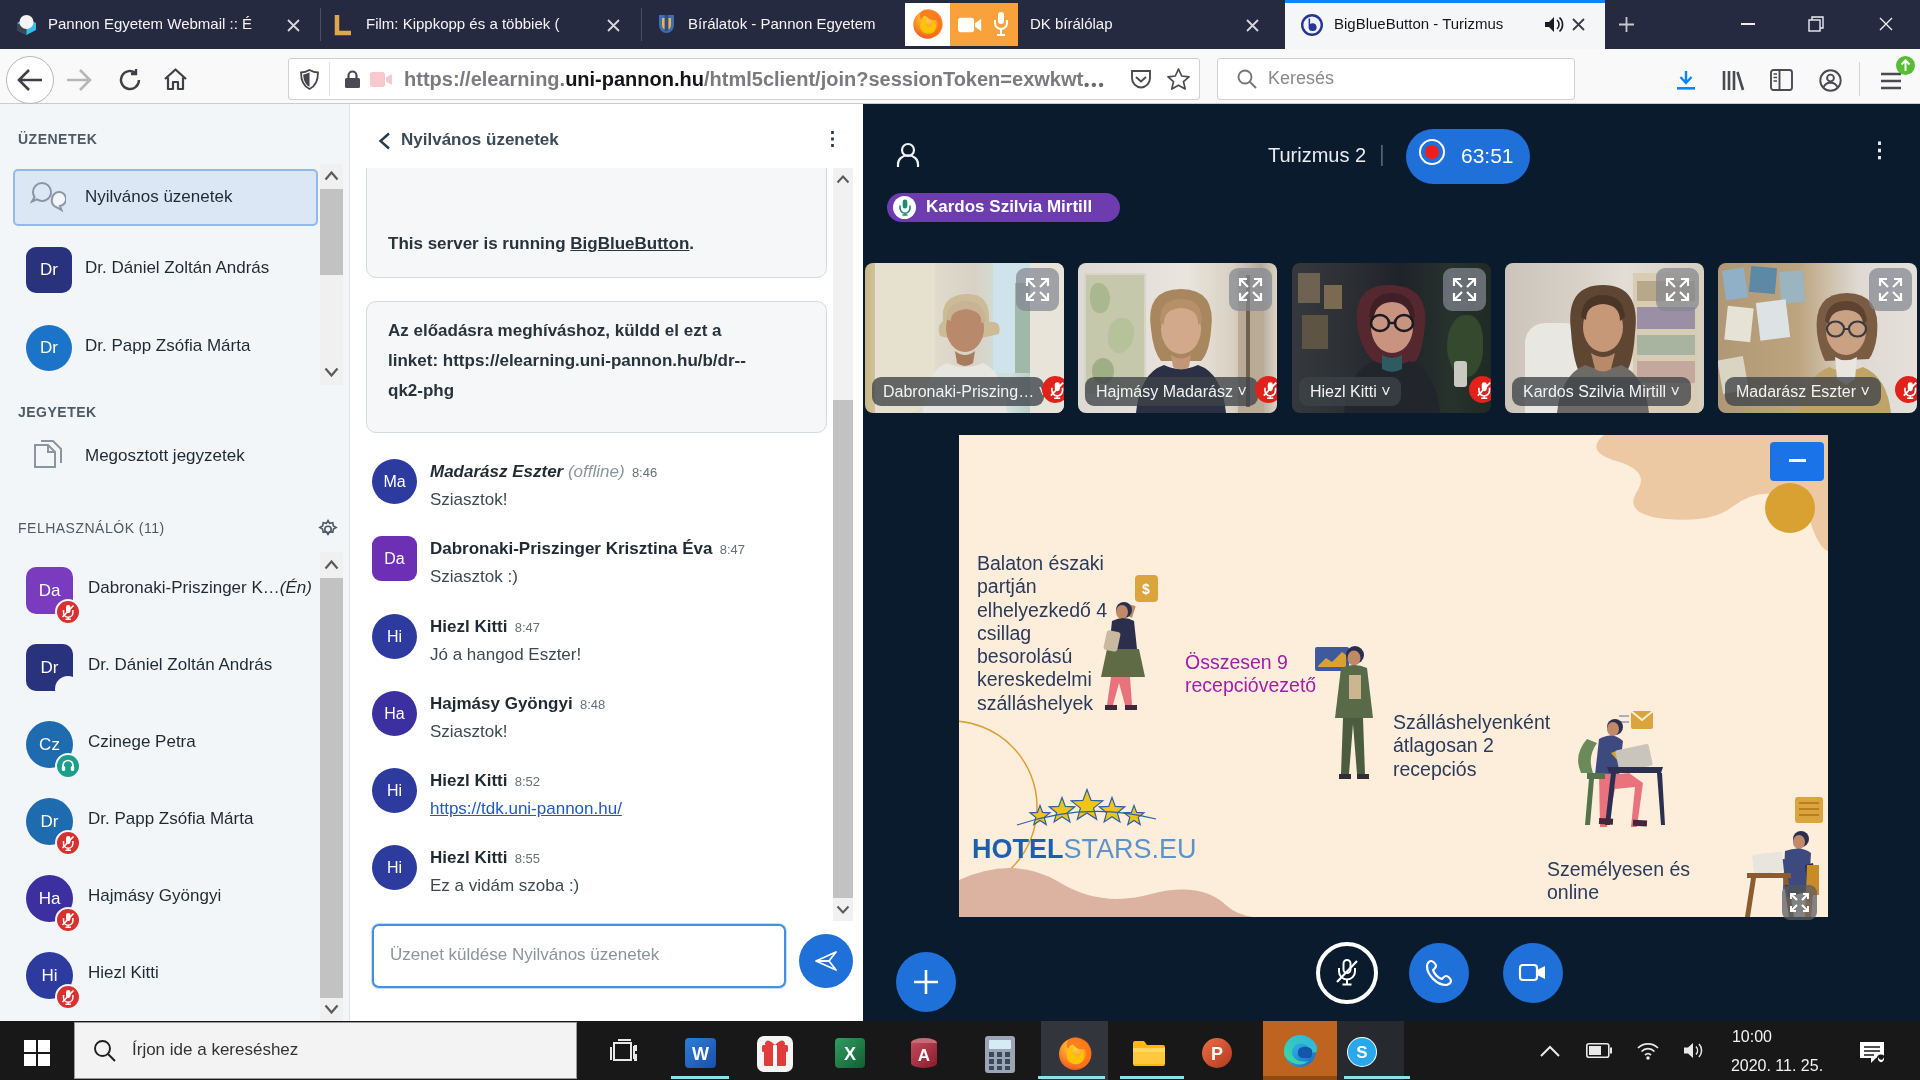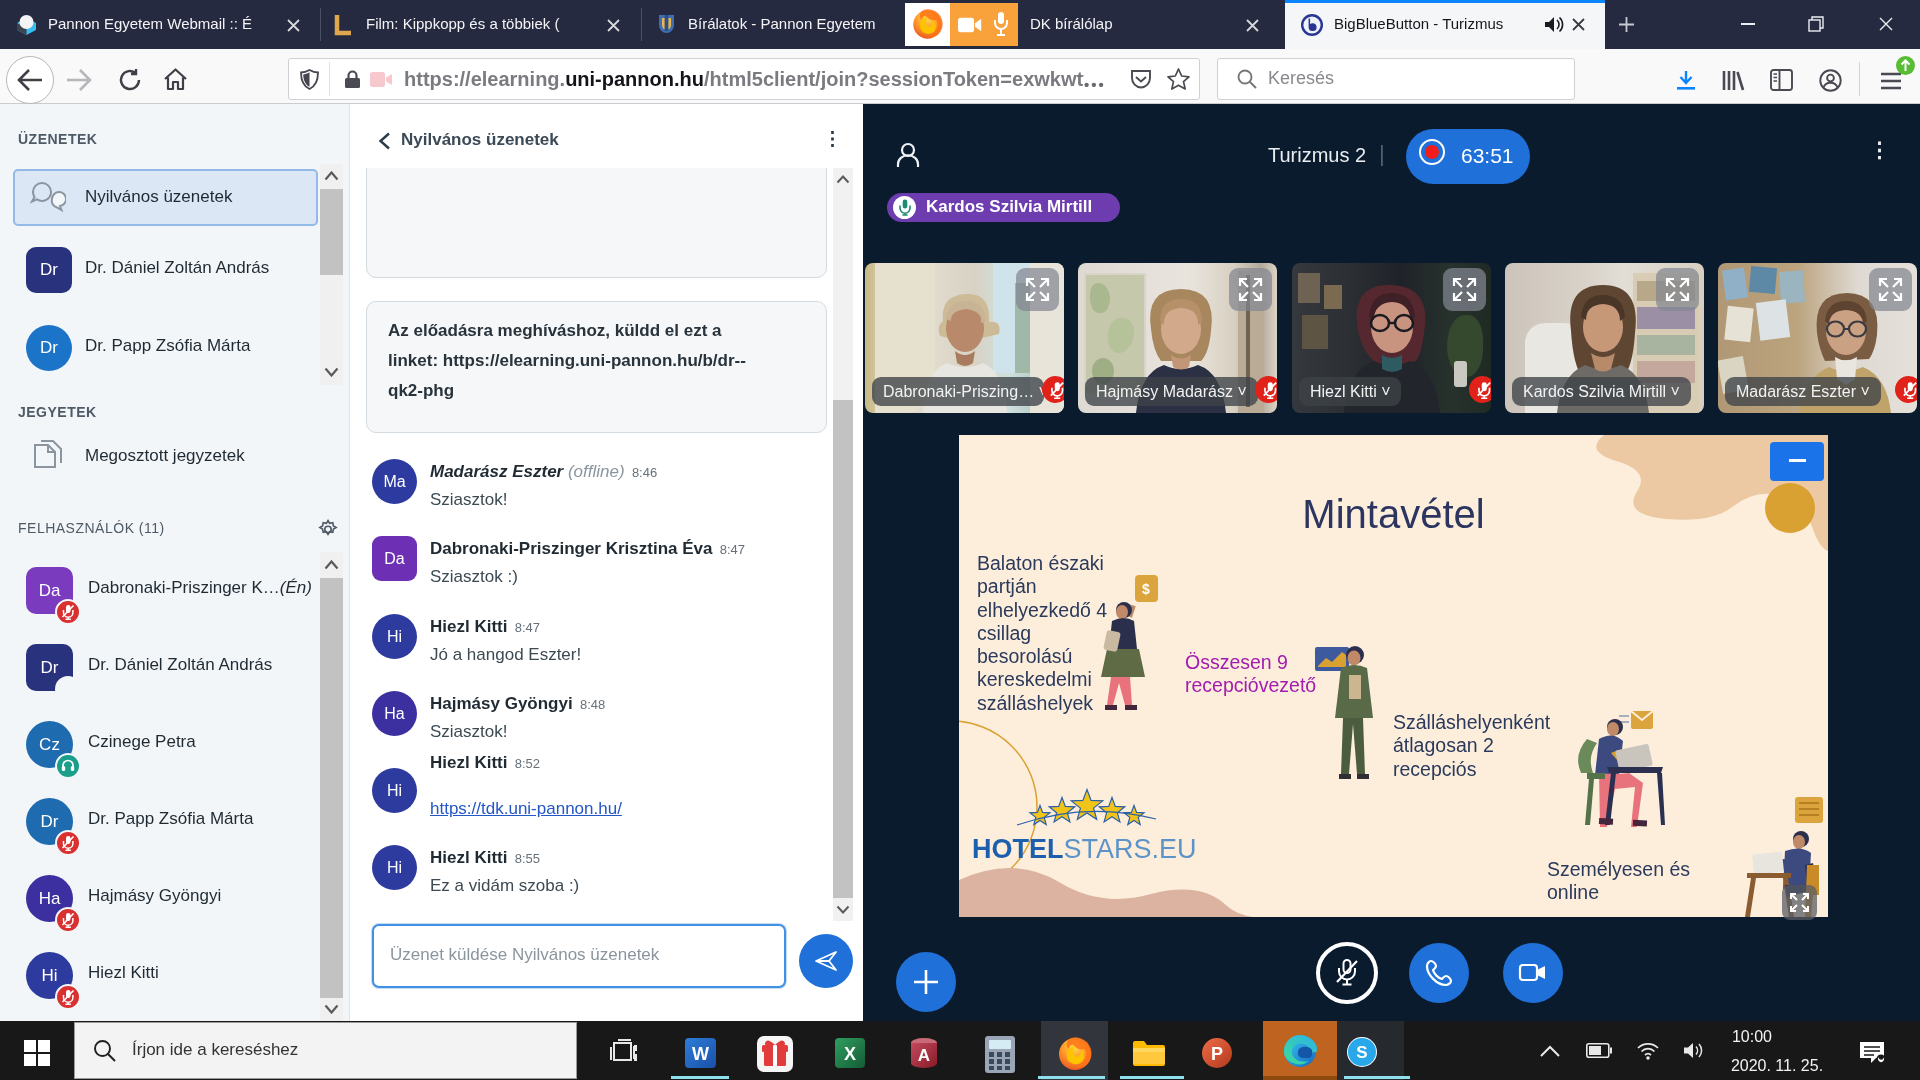--- a/index.html
+++ b/index.html
@@ -274,41 +274,42 @@
 <div class="abs" style="left:349px;top:104px;width:1px;height:917px;background:#e1e5e9;"></div>
 <div class="abs" style="left:350px;top:104px;width:513px;height:917px;background:#fff;"></div>
 <svg class="abs" style="left:378px;top:132px;" width="13" height="18" viewBox="0 0 13 18">
       <path d="M11 1.5 L2.5 9 L11 16.5" stroke="#2a3a46" stroke-width="2.4" fill="none"></path>
     </svg>
 <div class="abs" style="left:401px;top:130px;font-size:17px;font-weight:bold;color:#3c4a56;">Nyilvános üzenetek</div>
 <div class="abs" style="left:823px;top:127px;color:#2a3a46;font-size:19px;font-weight:bold;letter-spacing:0;">⋮</div>
 
 <div class="abs" style="left:350px;top:168px;width:500px;height:853px;overflow:hidden;">
   <div class="abs" style="left:16px;top:-90px;width:461px;height:200px;background:#f5f7f9;border:1px solid #d4dbe0;border-radius:10px;box-sizing:border-box;"></div>
+  <div class="abs" style="left:38px;top:66px;width:420px;font-size:17px;font-weight:bold;color:#28333c;">This server is running <span style="text-decoration:underline;">BigBlueButton</span>.</div>
 
   <div class="abs" style="left:16px;top:133px;width:461px;height:132px;background:#f5f7f9;border:1px solid #d4dbe0;border-radius:10px;box-sizing:border-box;"></div>
   <div class="abs" style="left:38px;top:148px;width:440px;font-size:17px;font-weight:bold;color:#28333c;line-height:30px;">Az előadásra meghíváshoz, küldd el ezt a<br>linket: https://elearning.uni-pannon.hu/b/dr--<br>qk2-phg</div>
   <div class="abs" style="left:22px;top:291px;width:45px;height:45px;border-radius:50%;background:#2d3aa0;color:#fff;font-size:16px;text-align:center;line-height:45px;">Ma</div>
   <div class="abs" style="left:80px;top:294px;font-size:17px;color:#1f2a33;"><b><i>Madarász Eszter</i></b><i style="color:#8b959e;"> (offline)</i><span style="font-size:13px;color:#67717a;">&nbsp;&nbsp;8:46</span></div>
   <div class="abs" style="left:80px;top:322px;font-size:17px;color:#3d4a52;">Sziasztok!</div>
 
   <div class="abs" style="left:22px;top:368px;width:45px;height:45px;border-radius:9px;background:#6d2fb4;color:#fff;font-size:16px;text-align:center;line-height:45px;">Da</div>
   <div class="abs" style="left:80px;top:371px;font-size:17px;color:#1f2a33;"><b>Dabronaki-Priszinger Krisztina Éva</b><span style="font-size:13px;color:#67717a;">&nbsp;&nbsp;8:47</span></div>
   <div class="abs" style="left:80px;top:399px;font-size:17px;color:#3d4a52;">Sziasztok :)</div>
 
   <div class="abs" style="left:22px;top:446px;width:45px;height:45px;border-radius:50%;background:#2d3a9e;color:#fff;font-size:16px;text-align:center;line-height:45px;">Hi</div>
   <div class="abs" style="left:80px;top:449px;font-size:17px;color:#1f2a33;"><b>Hiezl Kitti</b><span style="font-size:13px;color:#67717a;">&nbsp;&nbsp;8:47</span></div>
   <div class="abs" style="left:80px;top:477px;font-size:17px;color:#3d4a52;">Jó a hangod Eszter!</div>
 
   <div class="abs" style="left:22px;top:523px;width:45px;height:45px;border-radius:50%;background:#3c2fa0;color:#fff;font-size:16px;text-align:center;line-height:45px;">Ha</div>
   <div class="abs" style="left:80px;top:526px;font-size:17px;color:#1f2a33;"><b>Hajmásy Gyöngyi</b><span style="font-size:13px;color:#67717a;">&nbsp;&nbsp;8:48</span></div>
   <div class="abs" style="left:80px;top:554px;font-size:17px;color:#3d4a52;">Sziasztok!</div>
 
   <div class="abs" style="left:22px;top:600px;width:45px;height:45px;border-radius:50%;background:#2d3a9e;color:#fff;font-size:16px;text-align:center;line-height:45px;">Hi</div>
-  <div class="abs" style="left:80px;top:585px;font-size:17px;color:#1f2a33;"><b>Hiezl Kitti</b><span style="font-size:13px;color:#67717a;">&nbsp;&nbsp;8:52</span></div>
+  <div class="abs" style="left:80px;top:603px;font-size:17px;color:#1f2a33;"><b>Hiezl Kitti</b><span style="font-size:13px;color:#67717a;">&nbsp;&nbsp;8:52</span></div>
   <div class="abs" style="left:80px;top:631px;font-size:17px;color:#2456c8;text-decoration:underline;">https://tdk.uni-pannon.hu/</div>
 
   <div class="abs" style="left:22px;top:677px;width:45px;height:45px;border-radius:50%;background:#2d3a9e;color:#fff;font-size:16px;text-align:center;line-height:45px;">Hi</div>
   <div class="abs" style="left:80px;top:680px;font-size:17px;color:#1f2a33;"><b>Hiezl Kitti</b><span style="font-size:13px;color:#67717a;">&nbsp;&nbsp;8:55</span></div>
   <div class="abs" style="left:80px;top:708px;font-size:17px;color:#3d4a52;">Ez a vidám szoba :)</div>
 </div>
 
 <div class="abs" style="left:372px;top:924px;width:414px;height:64px;background:#fff;border:2px solid #4090e4;border-radius:7px;box-sizing:border-box;box-shadow:0 0 0 1px #c7dcf5;"></div>
 <div class="abs" style="left:390px;top:945px;font-size:17px;color:#8b959e;">Üzenet küldése Nyilvános üzenetek</div>
 <div class="abs" style="left:799px;top:934px;width:54px;height:54px;border-radius:50%;background:#1f70d8;"></div>
@@ -588,21 +589,20 @@
       <path d="M128.0 354.5 L132.1 365.4 L143.7 365.9 L134.6 373.1 L137.7 384.3 L128.0 377.9 L118.3 384.3 L121.4 373.1 L112.3 365.9 L123.9 365.4 Z" fill="#f0c419" stroke="#2b5fa8" stroke-width="1.2"></path>
       <path d="M103.0 362.5 L106.3 371.4 L115.8 371.8 L108.4 377.8 L110.9 386.9 L103.0 381.7 L95.1 386.9 L97.6 377.8 L90.2 371.8 L99.7 371.4 Z" fill="#f0c419" stroke="#2b5fa8" stroke-width="1.2"></path>
       <path d="M153.0 362.5 L156.3 371.4 L165.8 371.8 L158.4 377.8 L160.9 386.9 L153.0 381.7 L145.1 386.9 L147.6 377.8 L140.2 371.8 L149.7 371.4 Z" fill="#f0c419" stroke="#2b5fa8" stroke-width="1.2"></path>
       <path d="M81.0 370.5 L83.6 377.4 L91.0 377.8 L85.2 382.4 L87.2 389.5 L81.0 385.4 L74.8 389.5 L76.8 382.4 L71.0 377.8 L78.4 377.4 Z" fill="#f0c419" stroke="#2b5fa8" stroke-width="1.2"></path>
       <path d="M175.0 370.5 L177.6 377.4 L185.0 377.8 L179.2 382.4 L181.2 389.5 L175.0 385.4 L168.8 389.5 L170.8 382.4 L165.0 377.8 L172.4 377.4 Z" fill="#f0c419" stroke="#2b5fa8" stroke-width="1.2"></path>
       <path d="M58 390 q70 -24 139 -6" fill="none" stroke="#2b5fa8" stroke-width="1.2"></path>
       <text x="13" y="423" font-size="27" font-weight="bold" fill="#1b5fae" font-family="Liberation Sans">HOTEL<tspan font-weight="normal" fill="#5c93c9">STARS.EU</tspan></text>
     </g>
   </svg>
 
-  <div class="abs" style="left:0;top:57px;width:869px;text-align:center;font-size:40px;color:#2b3560;">Mintavétel</div>
   <div class="abs" style="left:18px;top:117px;font-size:19.5px;line-height:23.3px;color:#2b3a5c;">Balaton északi<br>partján<br>elhelyezkedő 4<br>csillag<br>besorolású<br>kereskedelmi<br>szálláshelyek</div>
   <div class="abs" style="left:226px;top:216px;font-size:19.5px;line-height:23.3px;color:#a21caf;">Összesen 9<br>recepcióvezető</div>
   <div class="abs" style="left:434px;top:276px;font-size:19.5px;line-height:23.3px;color:#2b3a5c;">Szálláshelyenként<br>átlagosan 2<br>recepciós</div>
   <div class="abs" style="left:588px;top:423px;font-size:19.5px;line-height:24px;line-height:23.3px;color:#2b3a5c;">Személyesen és<br>online</div>
 
   <div class="abs" style="left:811px;top:7px;width:54px;height:39px;background:#1a73e8;border-radius:4px;"></div>
   <div class="abs" style="left:830px;top:24px;width:17px;height:3px;background:#fff;"></div>
 </div>
 
 <div class="abs" style="left:1782px;top:885px;width:35px;height:35px;border-radius:8px;background:rgba(90,94,102,0.75);"></div>

